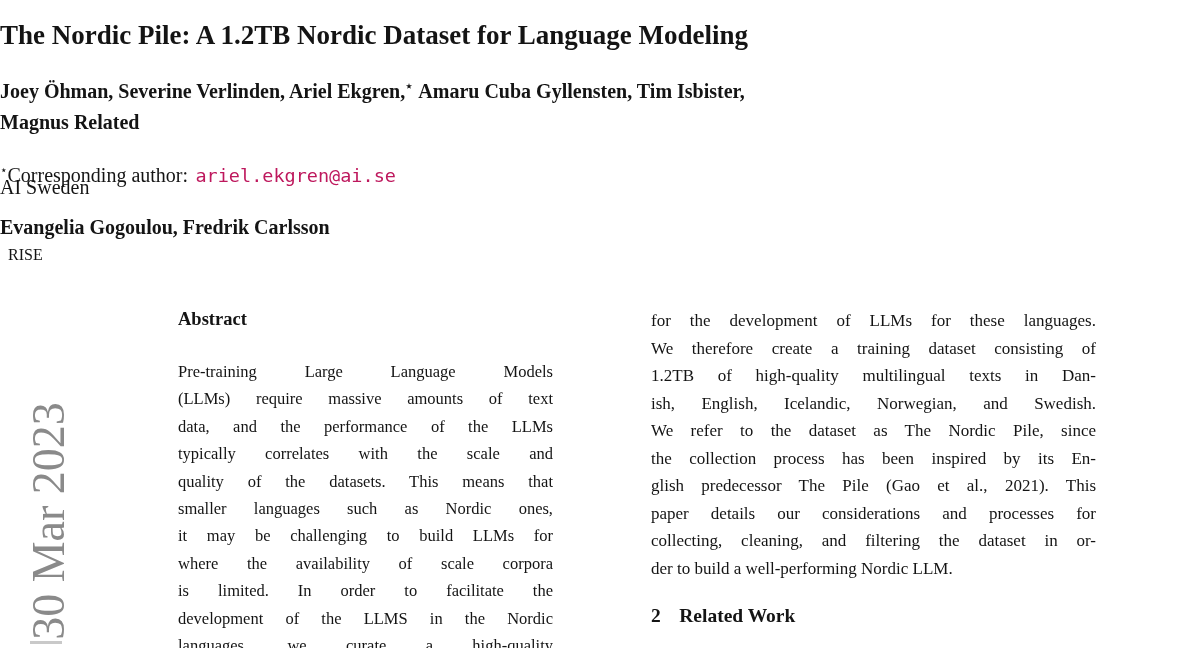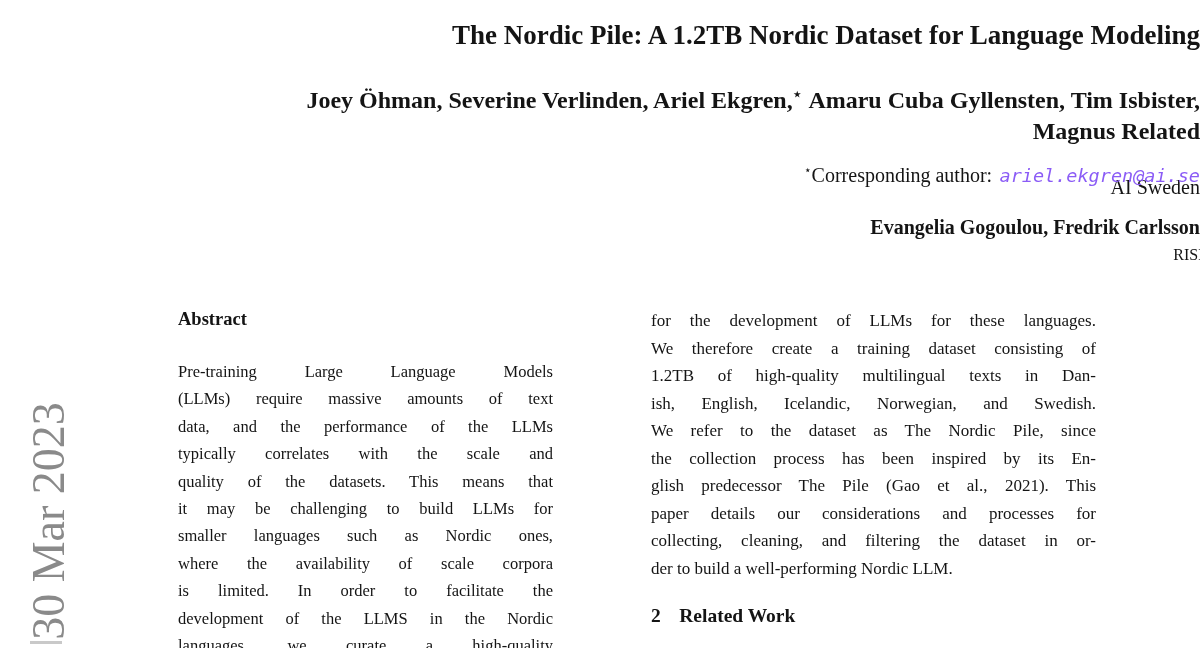--- a/index.html
+++ b/index.html
@@ -26,34 +26,33 @@
     white-space: nowrap;
   }
   .arxiv-fragment {
     position: absolute;
     left: 30px; top: 641px;
     width: 32px; height: 3px;
     background: #c9c9c9;
   }
 
   
-  .hdr { position: absolute; left: 0; width: 1200px; text-align: right; }
+  .hdr { position: absolute; left: 0; width: 1200px; text-align: left; }
   .title { top: 18px; font-size: 27px; font-weight: bold; line-height: 34px; }
-  .authors { top: 79px; font-size: 24px; font-weight: bold; line-height: 31px; }
+  .authors { top: 71px; font-size: 20px; font-weight: bold; line-height: 31px; }
   .authors sup { font-size: 60%; vertical-align: super; }
   .authors .post { margin-left: 0.28em; }
   .affil1 { top: 130px; font-size: 20px; line-height: 26px; margin-top: 44px; }
   .corresp { top: 156px; font-size: 20px; line-height: 28px; }
   .corresp sup { font-size: 60%; vertical-align: super; }
   .corresp .email {
     font-family: "DejaVu Sans Mono", "Liberation Mono", monospace;
     font-size: 18.5px;
     margin-left: 0.4em;
-    color: #8b5cf6;
-    font-style: italic;
+    color: #be185d;
   }
   .authors2 { top: 213px; font-size: 20px; font-weight: bold; line-height: 28px; }
   .affil2 { top: 241px; font-size: 16px; line-height: 28px; margin-left: 8px; }
 
   
   .left-col {
     position: absolute;
     left: 178px; top: 299px;
     width: 375px; height: 349px;
     overflow: hidden;
@@ -118,22 +117,22 @@
   <div class="hdr affil2">RISE</div>
 
   <div class="left-col">
     <div class="abstract-heading">Abstract</div>
     <div class="abstract-body">
       <div class="jline">Pre-training Large Language Models</div>
       <div class="jline">(LLMs) require massive amounts of text</div>
       <div class="jline">data, and the performance of the LLMs</div>
       <div class="jline">typically correlates with the scale and</div>
       <div class="jline">quality of the datasets. This means that</div>
+      <div class="jline">smaller languages such as Nordic ones,</div>
       <div class="jline">it may be challenging to build LLMs for</div>
-      <div class="jline">smaller languages such as Nordic ones,</div>
       <div class="jline">where the availability of scale corpora</div>
       <div class="jline">is limited. In order to facilitate the</div>
       <div class="jline">development of the LLMS in the Nordic</div>
       <div class="jline">languages, we curate a high-quality</div>
     </div>
   </div>
 
   <div class="right-col">
     <div class="body">
       <div class="jline">for the development of LLMs for these languages.</div>

